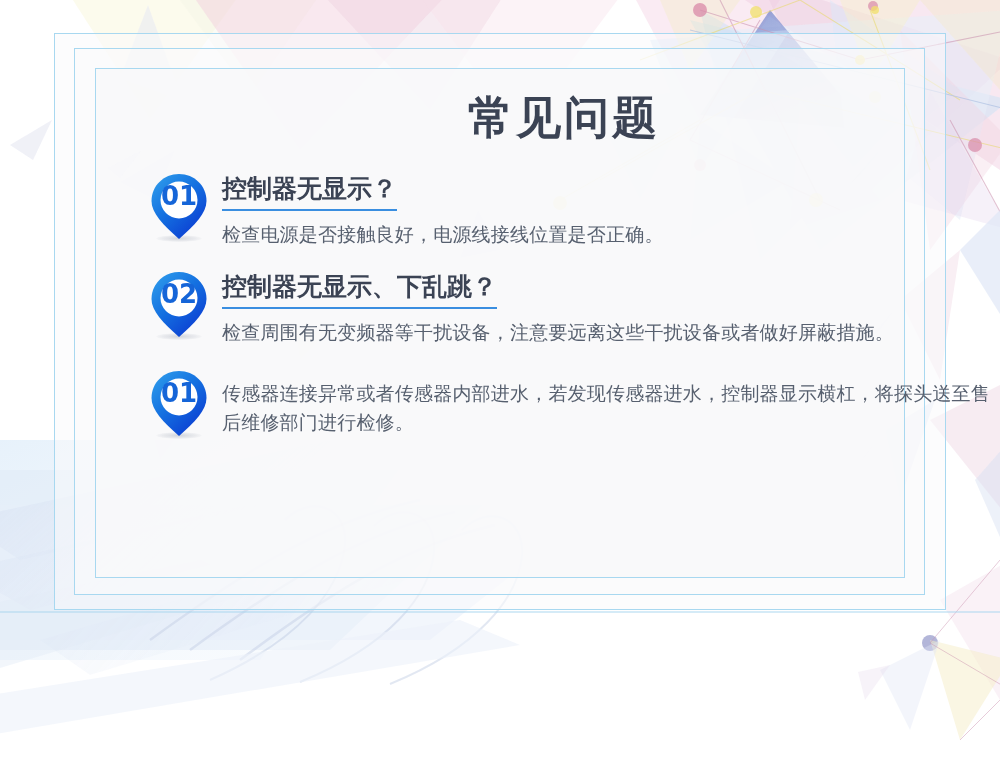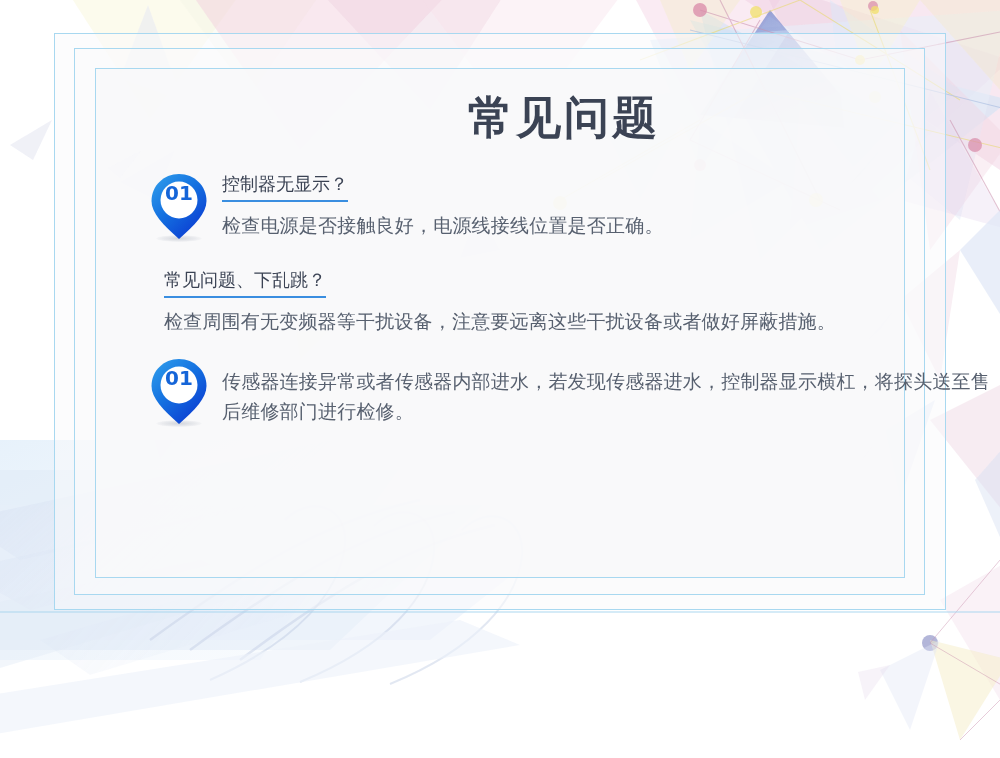--- a/index.html
+++ b/index.html
@@ -98,38 +98,38 @@
                 rgba(120,130,150,0.30) 0%,
                 rgba(120,130,150,0.10) 55%,
                 rgba(120,130,150,0) 75%);
   }
   .pin-num {
     position: absolute;
     left: 0;
     top: 8px;
     width: 58px;
     text-align: center;
-    font-size: 20px;
+    font-size: 26px;
     font-weight: bold;
     color: #1565d8;
     letter-spacing: 0px;
     font-family: "DejaVu Sans", "Liberation Sans", sans-serif;
   }
 
   .faq-body {
     flex: 1 1 auto;
     padding-left: 14px;
     padding-top: 2px;
   }
 
   .faq-question {
     display: inline-block;
     margin: 0;
-    font-size: 18px;
-    font-weight: normal;
+    font-size: 25px;
+    font-weight: bold;
     color: #3b4354;
     line-height: 1.25;
     padding-bottom: 5px;
     border-bottom: 2px solid #3a8ee0;
   }
 
   .faq-answer {
     margin: 9px 0 0 0;
     font-size: 19px;
     color: #57606f;
@@ -304,22 +304,38 @@
           </svg>
           <div class="pin-num">01</div>
         </div>
         <div class="faq-body">
           <div class="faq-question">控制器无显示？</div>
           <p class="faq-answer">检查电源是否接触良好，电源线接线位置是否正确。</p>
         </div>
       </li>
 
       <li class="faq-item">
+        <div class="pin-wrap">
+          <div class="pin-shadow"></div>
+          <svg class="pin-svg" width="58" height="70" viewBox="0 0 58 70" xmlns="http://www.w3.org/2000/svg">
+            <defs>
+              <linearGradient id="pinGrad2" x1="0.1" y1="0" x2="0.9" y2="1">
+                <stop offset="0%" stop-color="#2e9ceb"></stop>
+                <stop offset="45%" stop-color="#1470e0"></stop>
+                <stop offset="100%" stop-color="#0a33cf"></stop>
+              </linearGradient>
+            </defs>
+            <path d="M29 1 C13.5 1 1.5 13 1.5 28 C1.5 40 13 52 29 66
+                     C45 52 56.5 40 56.5 28 C56.5 13 44.5 1 29 1 Z" fill="url(#pinGrad2)"></path>
+            <circle cx="29" cy="27" r="18.5" fill="#ffffff"></circle>
+          </svg>
+          <div class="pin-num">02</div>
+        </div>
         <div class="faq-body">
-          <div class="faq-question">常见问题、下乱跳？</div>
+          <div class="faq-question">控制器无显示、下乱跳？</div>
           <p class="faq-answer">检查周围有无变频器等干扰设备，注意要远离这些干扰设备或者做好屏蔽措施。</p>
         </div>
       </li>
 
       <li class="faq-item">
         <div class="pin-wrap">
           <div class="pin-shadow"></div>
           <svg class="pin-svg" width="58" height="70" viewBox="0 0 58 70" xmlns="http://www.w3.org/2000/svg">
             <defs>
               <linearGradient id="pinGrad3" x1="0.1" y1="0" x2="0.9" y2="1">

